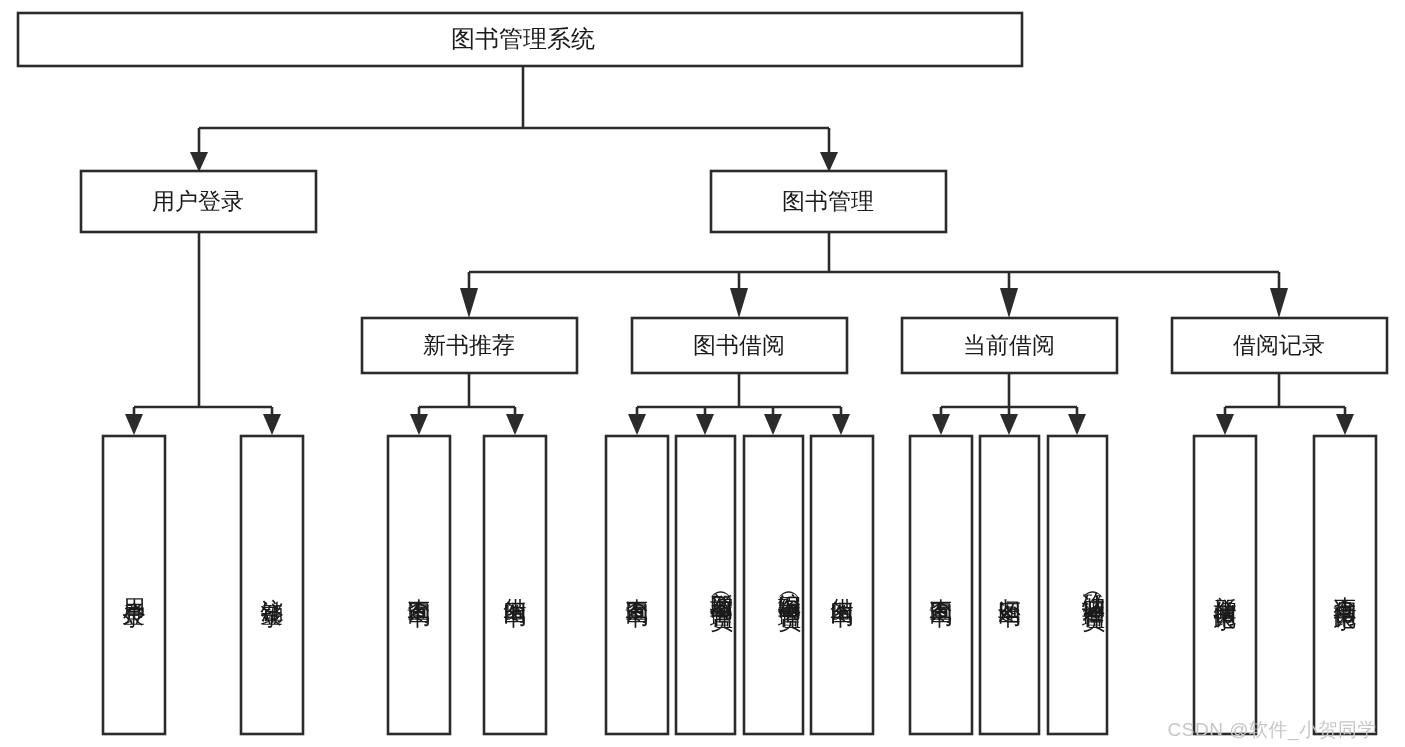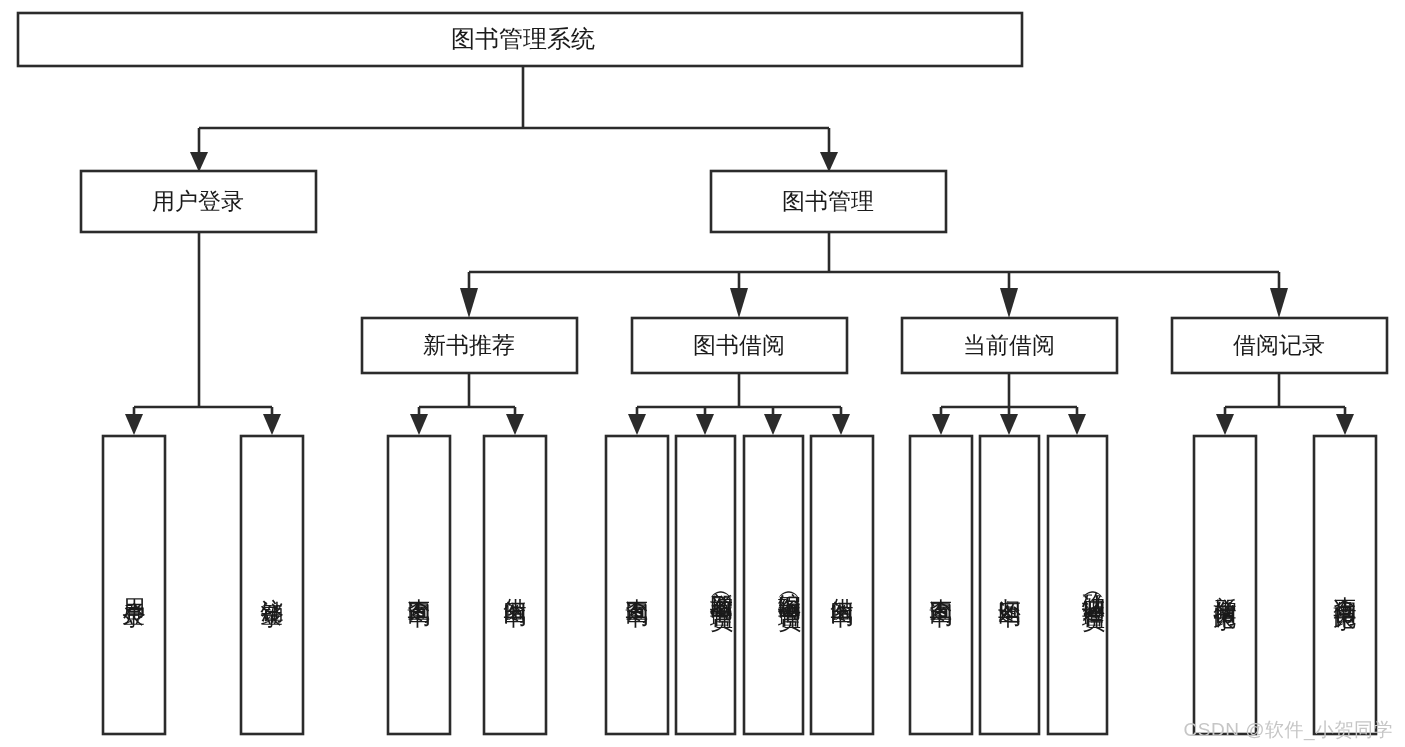--- a/index.html
+++ b/index.html
@@ -63,21 +63,21 @@
     font-family: "Liberation Sans", "DejaVu Sans", sans-serif;
     font-size: 23px;
     line-height: 1.18;
     color: #1a1a1a;
     letter-spacing: 2.5px;
     pointer-events: none;
     text-align: center;
   }
   .watermark {
     position: absolute;
-    right: 12px;
+    right: 28px;
     bottom: 4px;
     font-family: "Liberation Sans", "DejaVu Sans", sans-serif;
     font-size: 19px;
     color: #c6c6c6;
     letter-spacing: 0.5px;
     white-space: nowrap;
   }
 </style>
 </head>
 <body>

